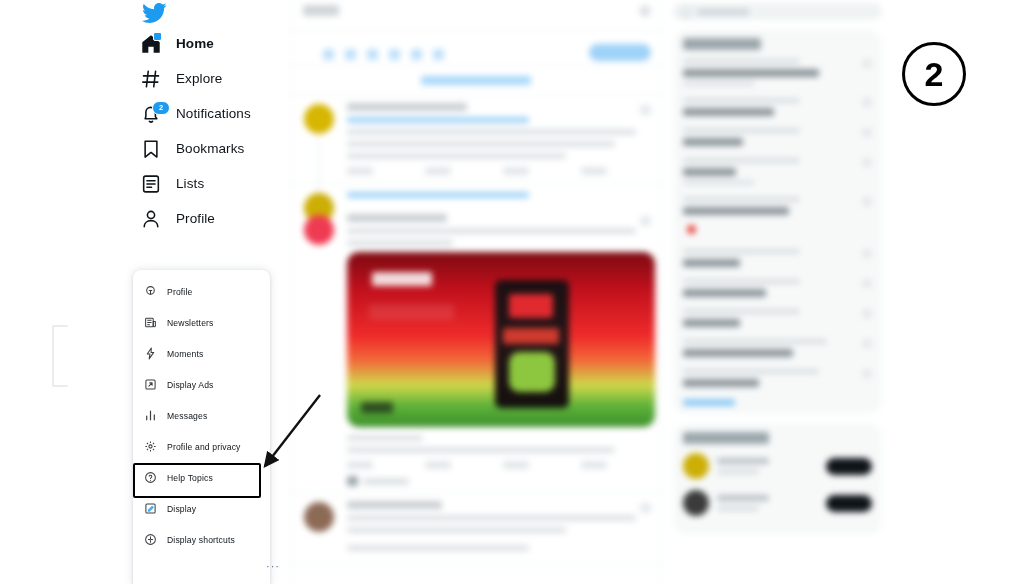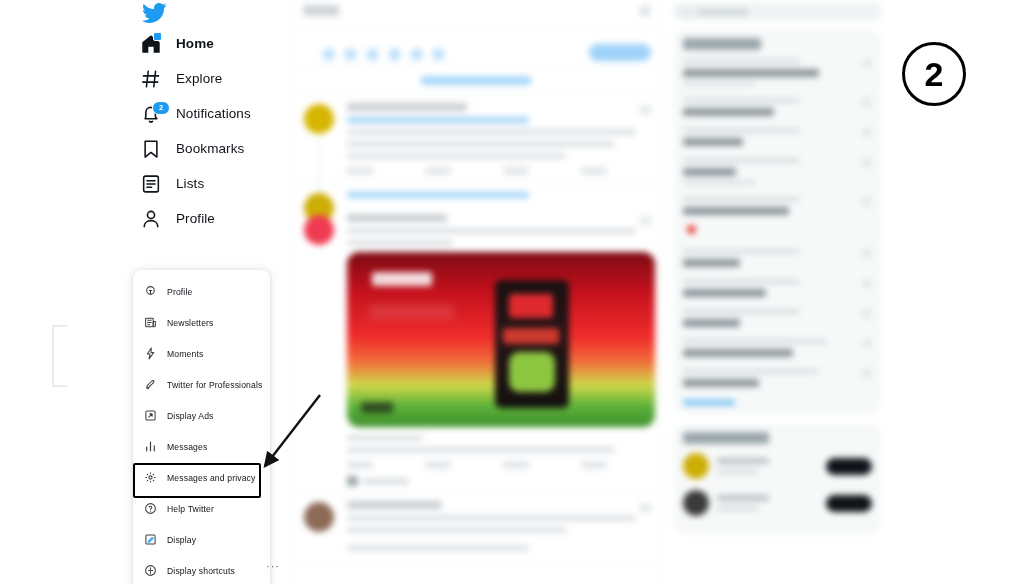--- a/index.html
+++ b/index.html
@@ -454,29 +454,20 @@
 
     <div class="dd-item">
       <span class="dd-ico">
         <svg viewBox="0 0 24 24" fill="none" stroke="#0f1419" stroke-width="1.9" stroke-linejoin="round">
           <path d="M13.5 2 6 13h5l-1.5 9L18 10h-5z"></path>
         </svg>
       </span>
       <span class="dd-label">Moments</span>
     </div>
 
-    <div class="dd-item">
-      <span class="dd-ico">
-        <svg viewBox="0 0 24 24" fill="none" stroke="#0f1419" stroke-width="1.9" stroke-linejoin="round">
-          <path d="M5 19l4-2 8-8a4.2 4.2 0 0 0 1-4 4.2 4.2 0 0 0-4 1l-8 8z"></path>
-          <path d="M9 17l-2 4"></path>
-        </svg>
-      </span>
-      <span class="dd-label">Twitter for Professionals</span>
-    </div>
 
     <div class="dd-item">
       <span class="dd-ico">
         <svg viewBox="0 0 24 24" fill="none" stroke="#0f1419" stroke-width="1.9" stroke-linecap="round" stroke-linejoin="round">
           <rect x="3.5" y="3.5" width="17" height="17" rx="2"></rect>
           <path d="M9 15l6-6M10.5 9H15v4.5"></path>
         </svg>
       </span>
       <span class="dd-label">Display Ads</span>
     </div>
@@ -490,32 +481,32 @@
       <span class="dd-label">Messages</span>
     </div>
 
     <div class="dd-item">
       <span class="dd-ico">
         <svg viewBox="0 0 24 24" fill="none" stroke="#0f1419" stroke-width="1.9">
           <circle cx="12" cy="12" r="3"></circle>
           <path d="M12 2.6v3M12 18.4v3M2.6 12h3M18.4 12h3M5.4 5.4l2.1 2.1M16.5 16.5l2.1 2.1M18.6 5.4l-2.1 2.1M7.5 16.5l-2.1 2.1"></path>
         </svg>
       </span>
-      <span class="dd-label">Messages and privacy</span>
+      <span class="dd-label">Profile and privacy</span>
     </div>
 
     <div class="dd-item">
       <span class="dd-ico">
         <svg viewBox="0 0 24 24" fill="none" stroke="#0f1419" stroke-width="1.9" stroke-linecap="round">
           <circle cx="12" cy="12" r="9"></circle>
           <path d="M9.6 9.4a2.5 2.5 0 0 1 4.8.9c0 1.7-2.4 2.1-2.4 3.7"></path>
           <path d="M12 17.2v.1"></path>
         </svg>
       </span>
-      <span class="dd-label">Help Twitter</span>
+      <span class="dd-label">Help Topics</span>
     </div>
 
     <div class="dd-item">
       <span class="dd-ico">
         <svg viewBox="0 0 24 24" fill="none" stroke="#0f1419" stroke-width="1.9" stroke-linejoin="round">
           <rect x="3.5" y="3.5" width="17" height="17" rx="2"></rect>
           <path d="M8 15l7-7 2 2-7 7H8z" fill="#1d9bf0" stroke="#1d9bf0"></path>
         </svg>
       </span>
       <span class="dd-label">Display</span>

